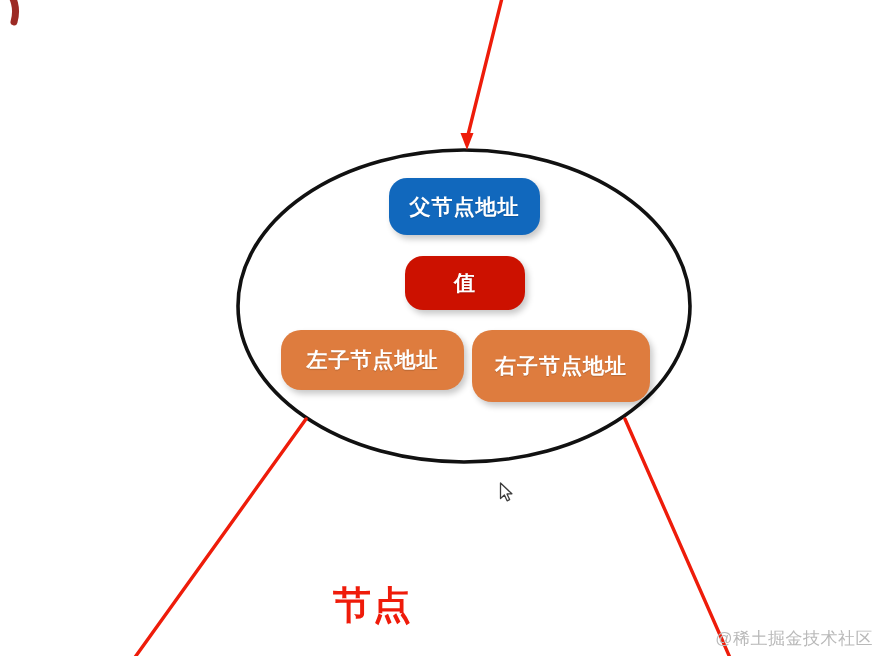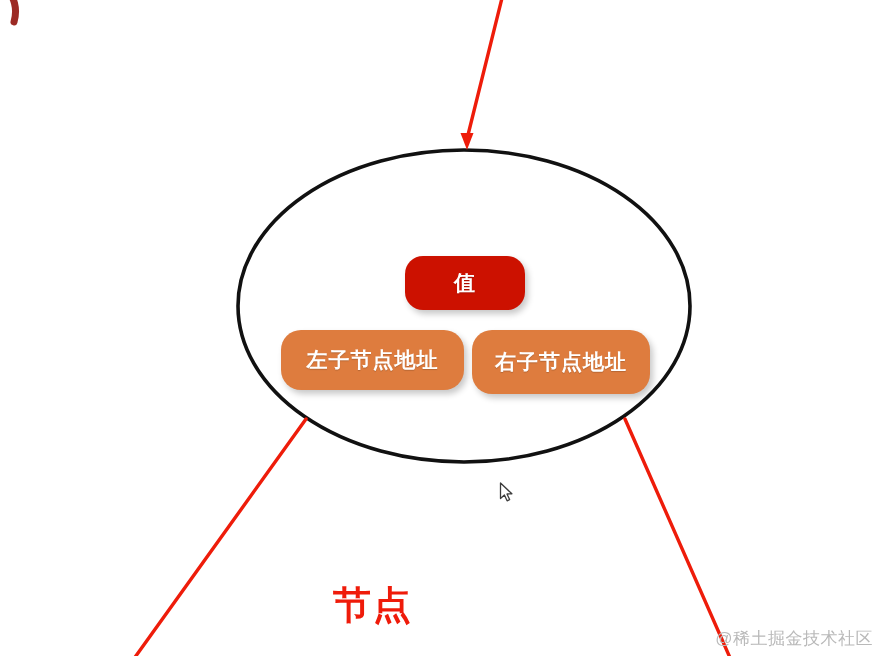--- a/index.html
+++ b/index.html
@@ -71,21 +71,21 @@
     border-radius: 20px;
     background: #de7c3e;
     font-size: 21px;
     font-weight: 600;
   }
 
   .pill-right-child {
     left: 472px;
     top: 330px;
     width: 178px;
-    height: 64px;
+    height: 72px;
     border-radius: 20px;
     background: #de7c3e;
     font-size: 21px;
     font-weight: 600;
   }
 
   
   .caption-node {
     position: absolute;
     left: 0;
@@ -130,20 +130,23 @@
     <ellipse cx="464" cy="306" rx="226" ry="156" fill="#ffffff" stroke="#111111" stroke-width="3.6"></ellipse>
 
     <line x1="503" y1="-6" x2="467" y2="139" stroke="#ee1c0a" stroke-width="3.4" stroke-linecap="round"></line>
     <path d="M 467 150 L 460.5 133 L 473.5 133 Z" fill="#ee1c0a"></path>
 
     <line x1="306" y1="419" x2="133" y2="660" stroke="#ee1c0a" stroke-width="3.4" stroke-linecap="round"></line>
 
     <line x1="625" y1="419" x2="731" y2="660" stroke="#ee1c0a" stroke-width="3.4" stroke-linecap="round"></line>
   </svg>
 
+  <div class="pill pill-parent">
+    <span>父节点地址</span>
+  </div>
 
   <div class="pill pill-value">
     <span>值</span>
   </div>
 
   <div class="pill pill-left-child">
     <span>左子节点地址</span>
   </div>
 
   <div class="pill pill-right-child">

